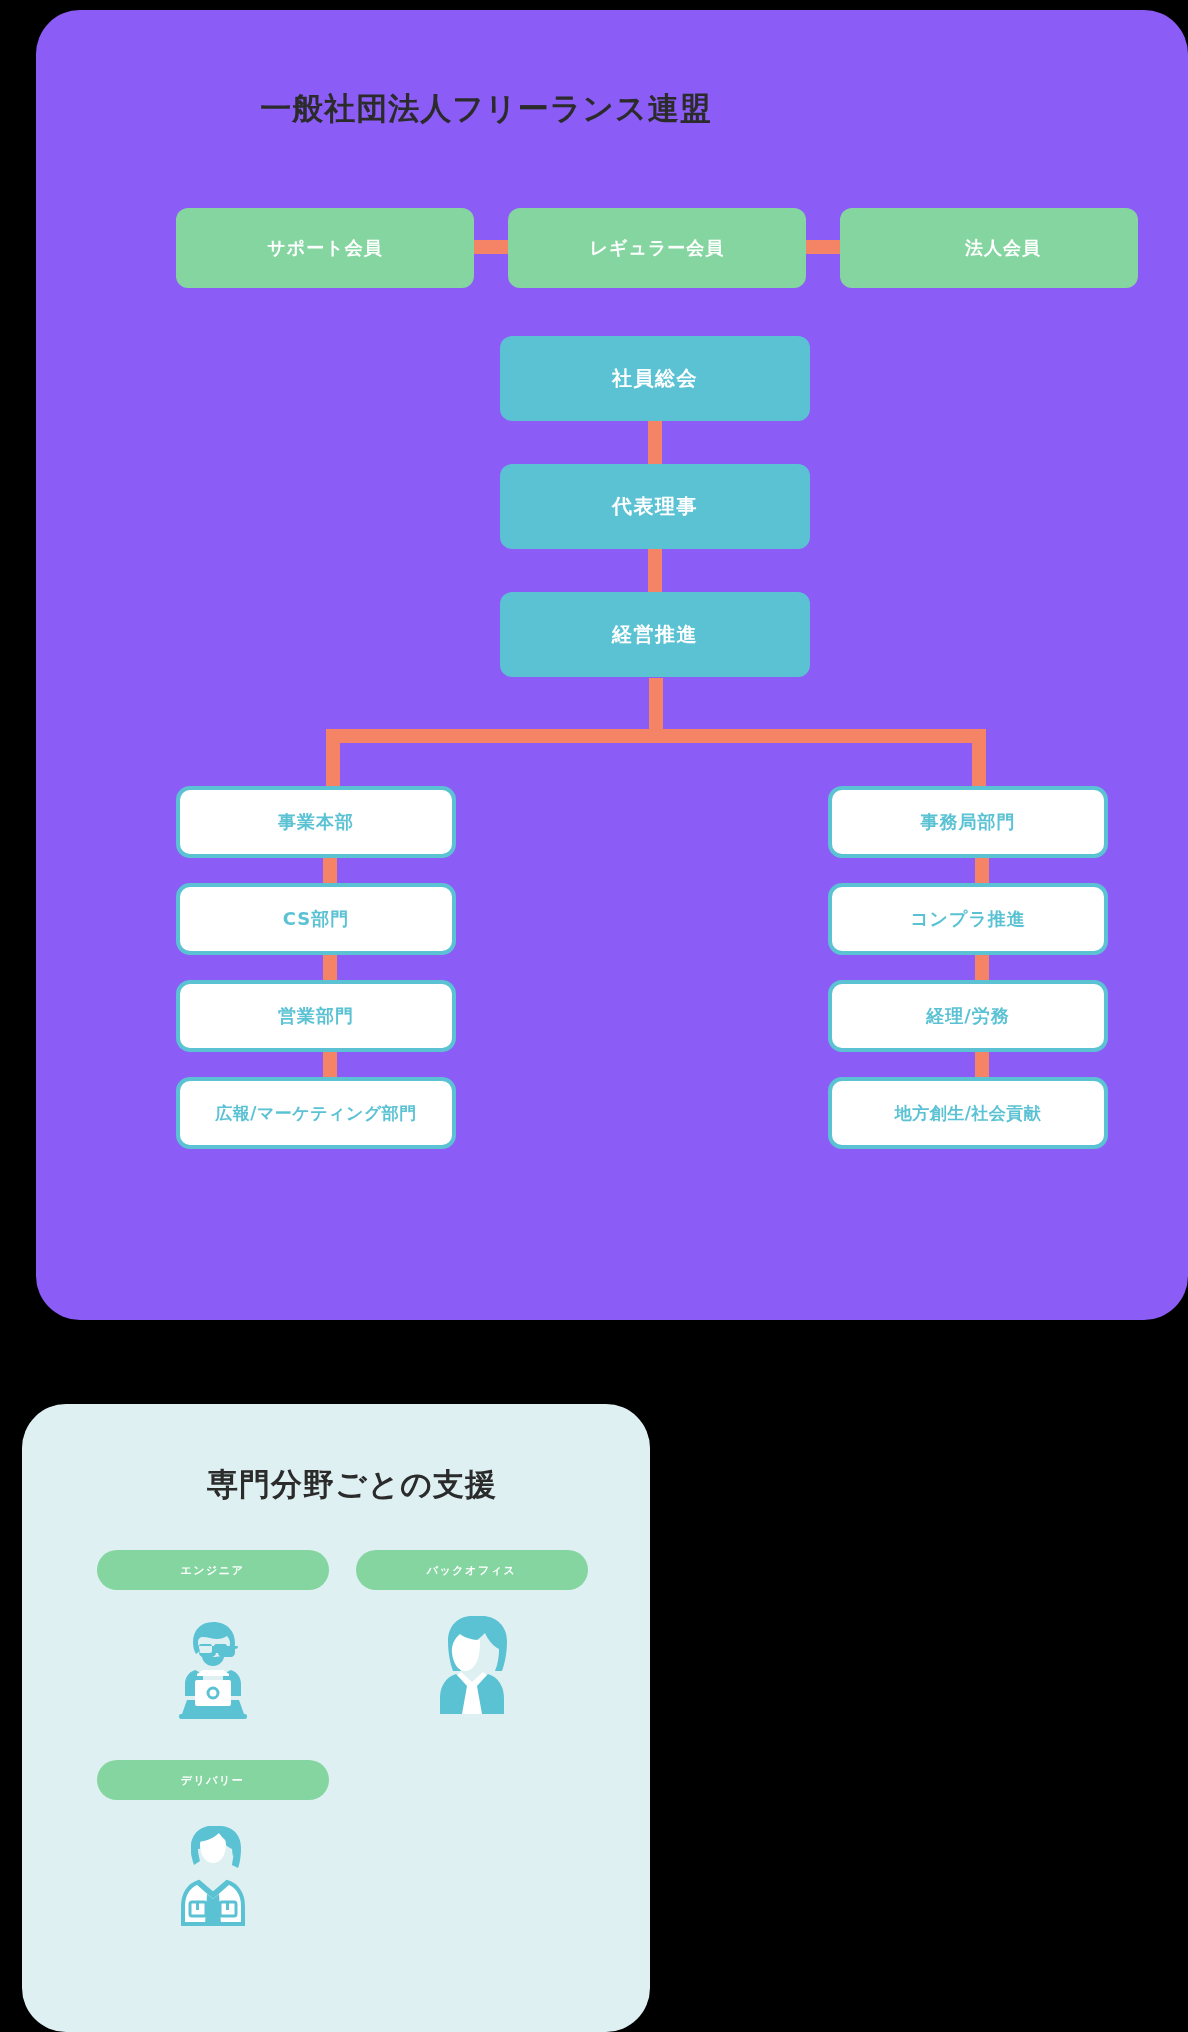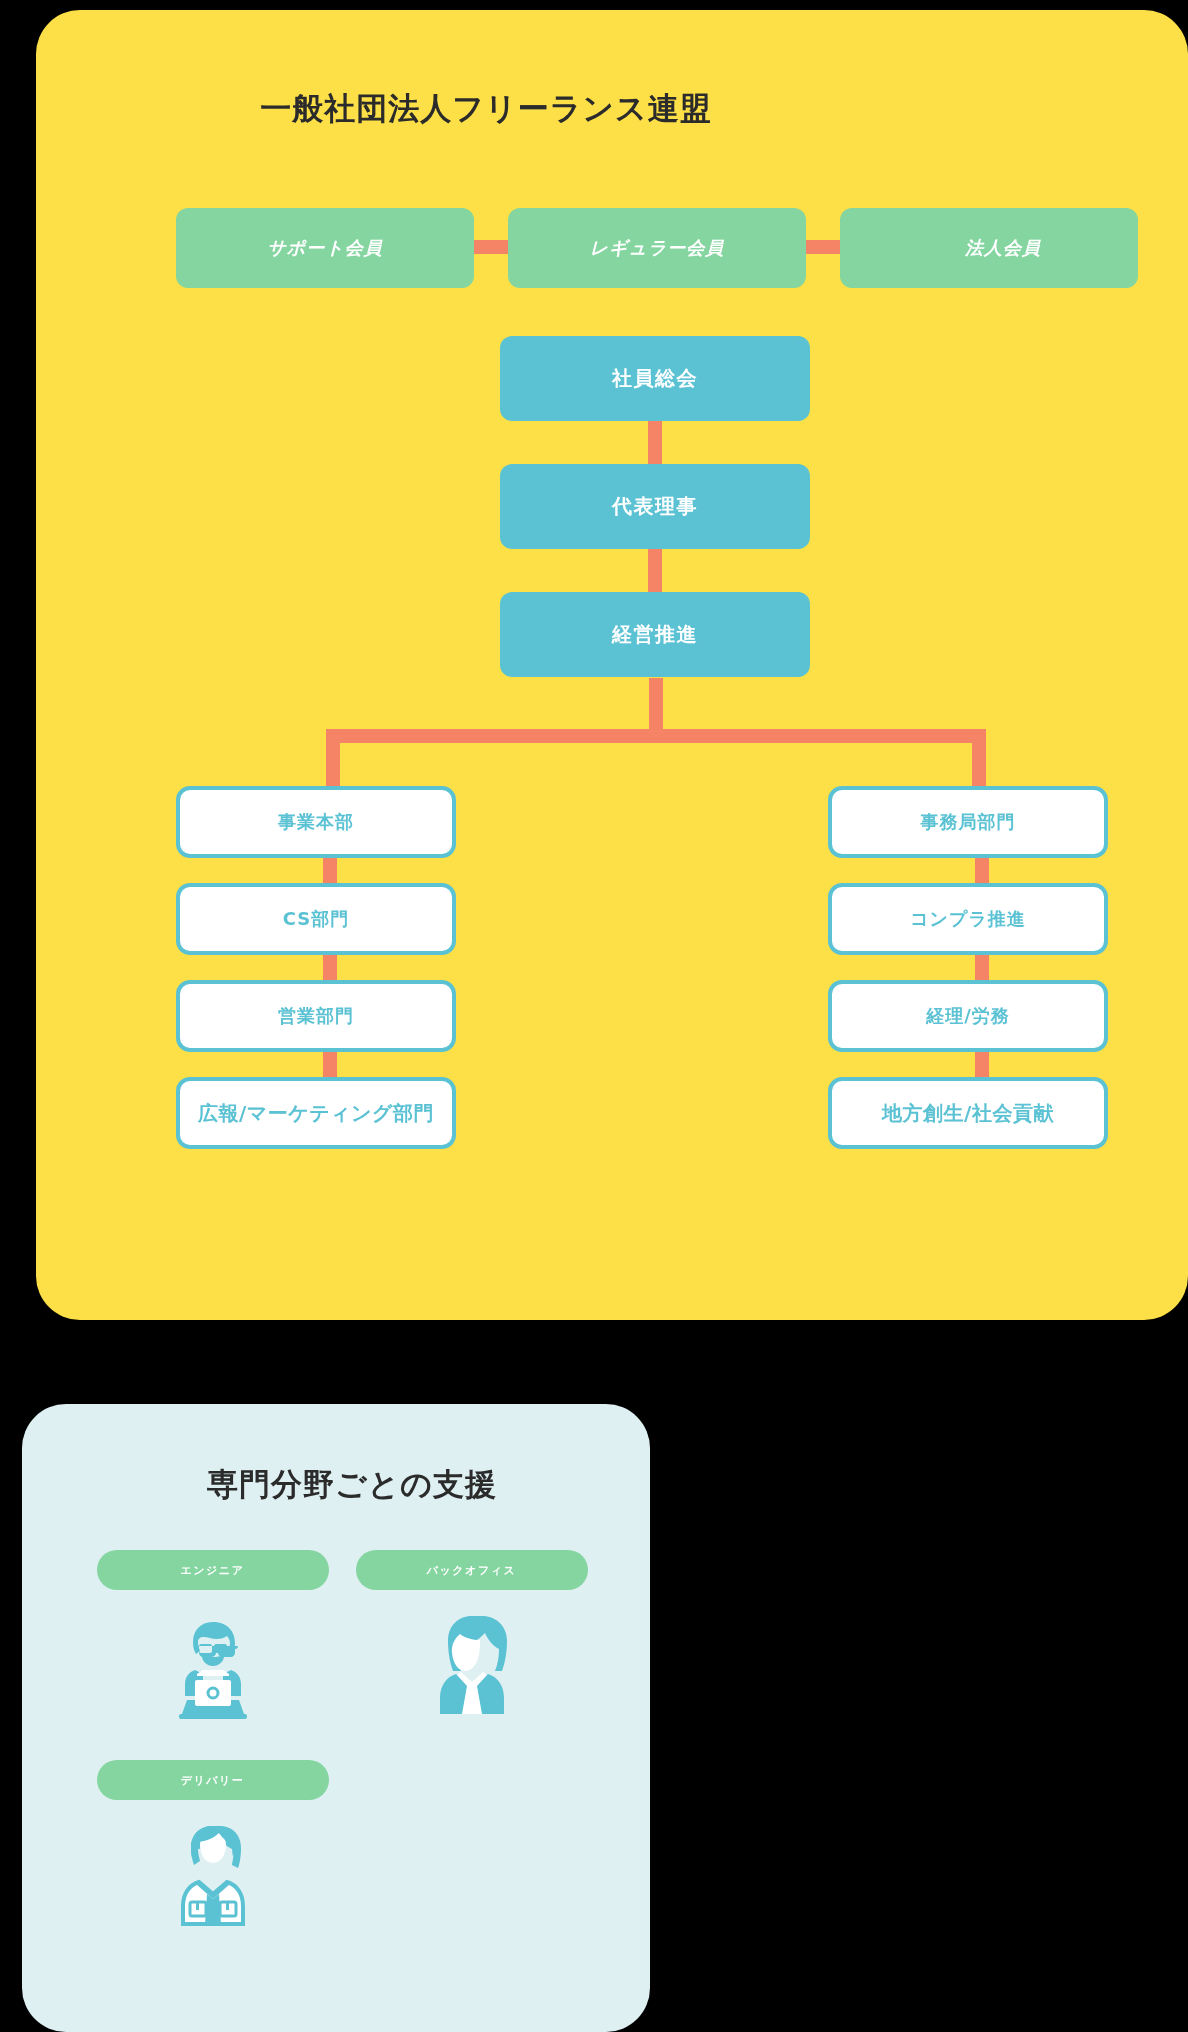--- a/index.html
+++ b/index.html
@@ -20,21 +20,21 @@
     overflow: hidden;
   }
 
   
   .card-org {
     position: absolute;
     left: 36px;
     top: 10px;
     width: 1152px;
     height: 1310px;
-    background: #fde047;
+    background: #8b5cf6;
     border-radius: 44px;
   }
 
   .org-title {
     position: absolute;
     left: 0;
     top: 78px;
     width: 900px;
     text-align: center;
     font-size: 31px;
@@ -58,21 +58,20 @@
     height: 80px;
     background: #84D5A0;
     border-radius: 12px;
     display: flex;
     align-items: center;
     justify-content: center;
     color: #FFFFFF;
     font-size: 18px;
     font-weight: 700;
     letter-spacing: 1px;
-    font-style: italic;
   }
   .member-box.m0 { left: 0px; }
   .member-box.m1 { left: 332px; }
   .member-box.m2 { left: 664px; padding-left: 28px; }
 
   .member-link {
     position: absolute;
     top: 32px;
     width: 34px;
     height: 14px;
@@ -167,21 +166,21 @@
     border: 4px solid #5BC2D4;
     border-radius: 14px;
     display: flex;
     align-items: center;
     justify-content: center;
     color: #5BC2D4;
     font-size: 18px;
     font-weight: 700;
     letter-spacing: 1px;
   }
-  .dept-box.small { font-size: 20px; letter-spacing: 0.5px; }
+  .dept-box.small { font-size: 17px; letter-spacing: 0.5px; }
 
   .dept-link {
     width: 14px;
     height: 25px;
     background: #F58466;
     margin: 0 auto;
   }
 
   
   .card-support {

